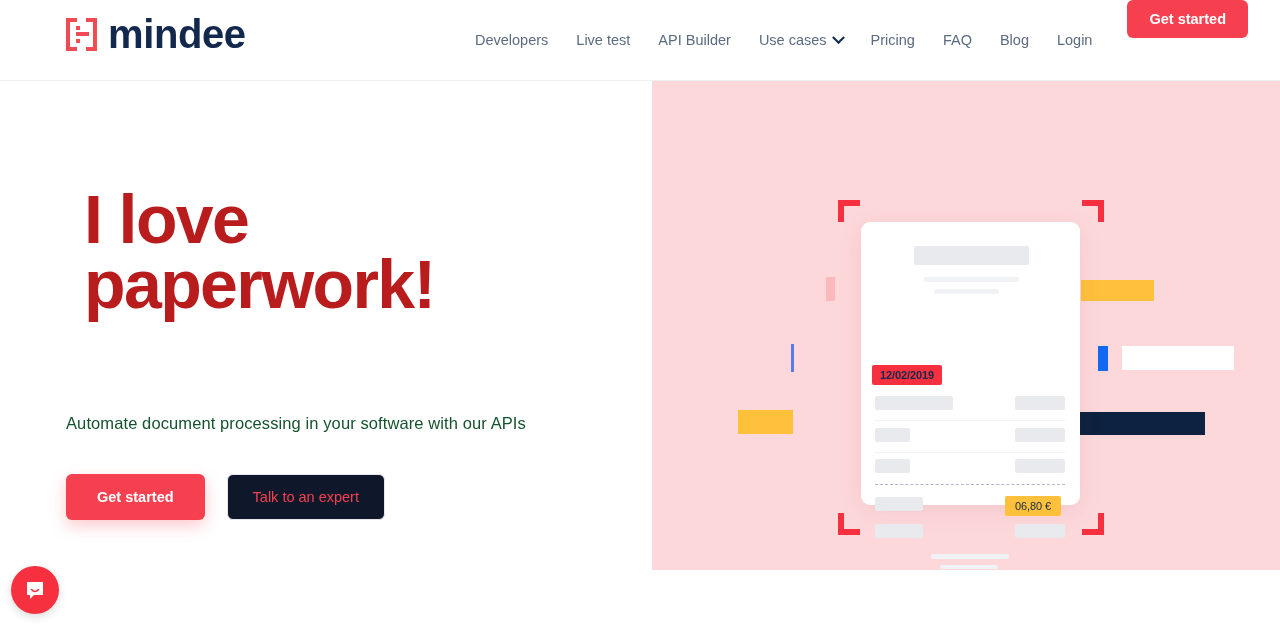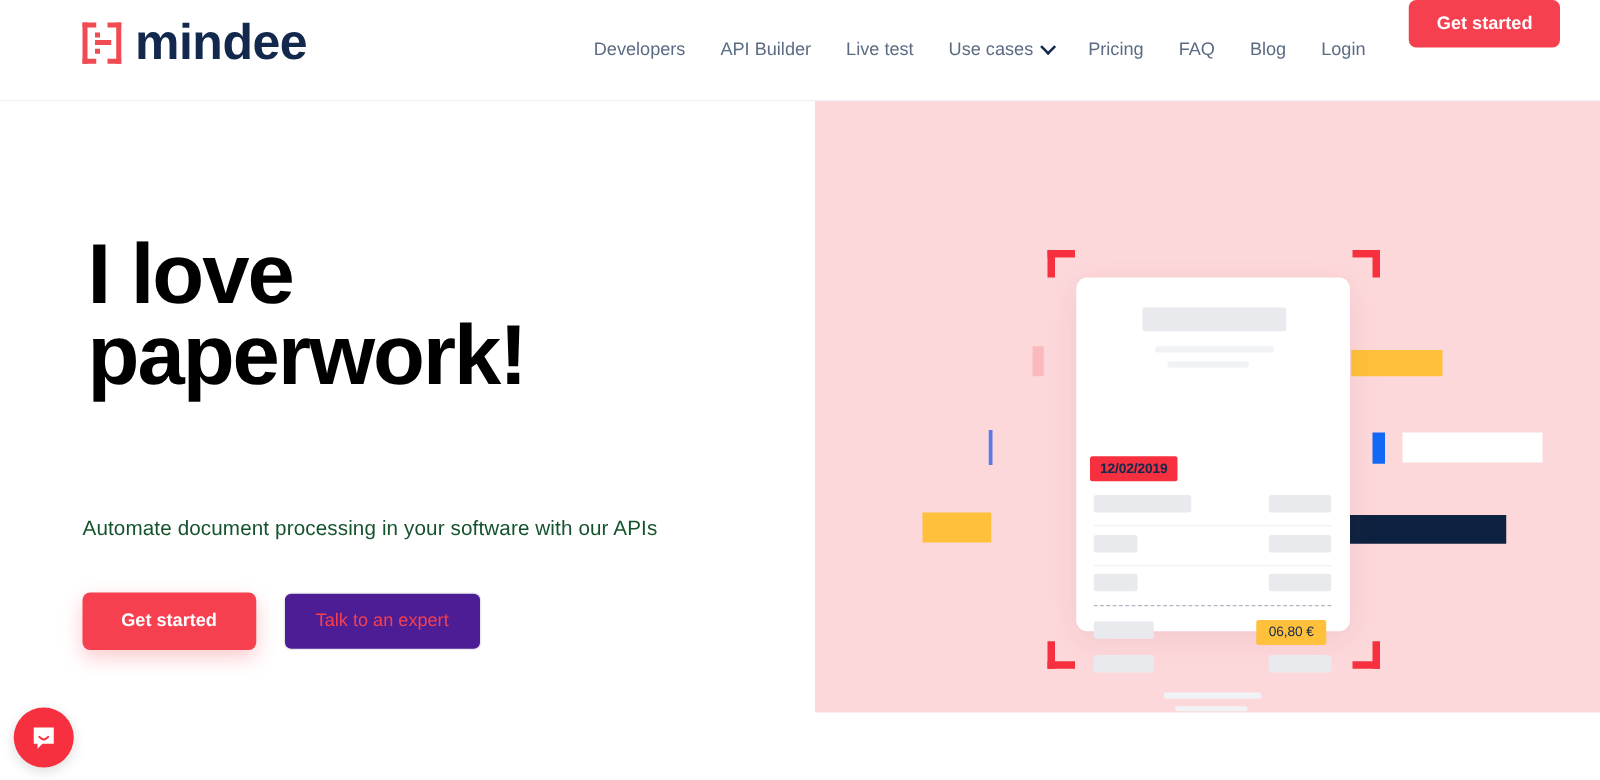--- a/index.html
+++ b/index.html
@@ -98,23 +98,23 @@
     width: 652px; height: 543px;
   }
   .hero-right {
     position: absolute; left: 652px; top: 0;
     width: 628px; height: 489px;
     background: #fdd8da;
     overflow: hidden;
   }
 
   .h1 {
-    position: absolute; left: 70px; top: 106px;
+    position: absolute; left: 84px; top: 106px;
     font-size: 68px; font-weight: 700; line-height: 0.96;
-    color: #000000; letter-spacing: -1.6px;
+    color: #b91c1c; letter-spacing: -1.6px;
     width: 560px;
   }
   .h2 {
     position: absolute; left: 66px; top: 261px;
     font-size: 21px; font-weight: 700; color: #12284c;
     letter-spacing: -0.2px;
   }
   .lede {
     position: absolute; left: 66px; top: 333px;
     font-size: 16.5px; color: #14532d; letter-spacing: 0.1px;
@@ -125,21 +125,21 @@
   }
   .btn-primary {
     background: #f6404f; color: #ffffff;
     font-size: 14.5px; font-weight: 700;
     padding: 15px 31px; border-radius: 6px;
     border: none; cursor: pointer;
     box-shadow: 0 6px 16px rgba(246,64,79,0.28);
     font-family: "Liberation Sans", sans-serif;
   }
   .btn-ghost {
-    background: #4c1d95; color: #f6404f;
+    background: #0f172a; color: #f6404f;
     font-size: 14.5px; font-weight: 400;
     padding: 14px 25px; border-radius: 6px;
     border: 1px solid #e6e8ec; cursor: pointer;
     font-family: "Liberation Sans", sans-serif;
     text-align: right;
   }
 
   
   .doc-card {
     position: absolute; left: 209px; top: 141px;
@@ -207,24 +207,24 @@
       <span class="lm-dot2"></span>
     </div>
     <div class="logo-text">mindee</div>
   </div>
 
   <nav class="nav">
     <div class="nav-item">
       <span>Developers</span>
     </div>
     <div class="nav-item">
+      <span>Live test</span>
+    </div>
+    <div class="nav-item">
       <span>API Builder</span>
-    </div>
-    <div class="nav-item">
-      <span>Live test</span>
     </div>
     <div class="nav-item">
       <span>Use cases</span>
       <span class="chev"></span>
     </div>
     <div class="nav-item">
       <span>Pricing</span>
     </div>
     <div class="nav-item">
       <span>FAQ</span>

